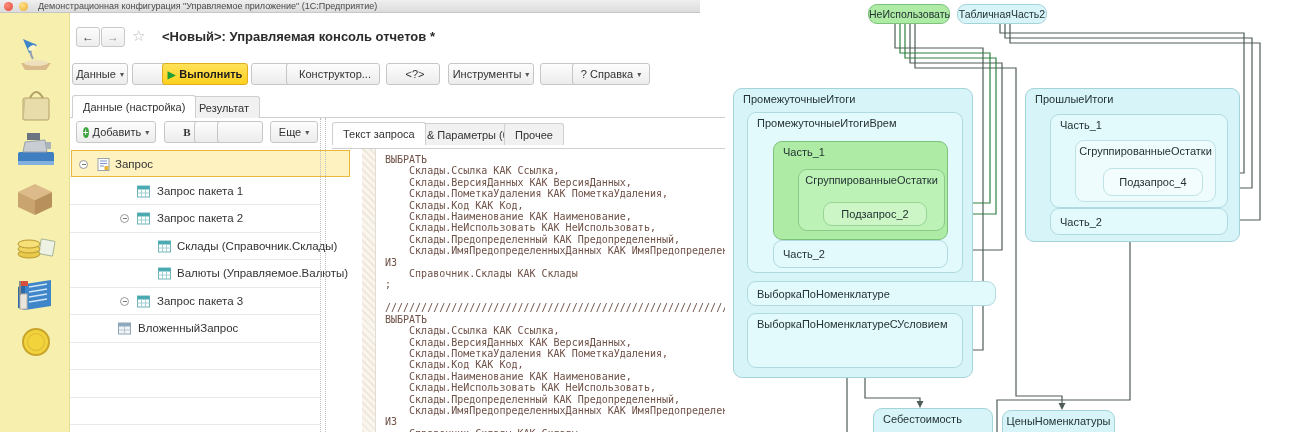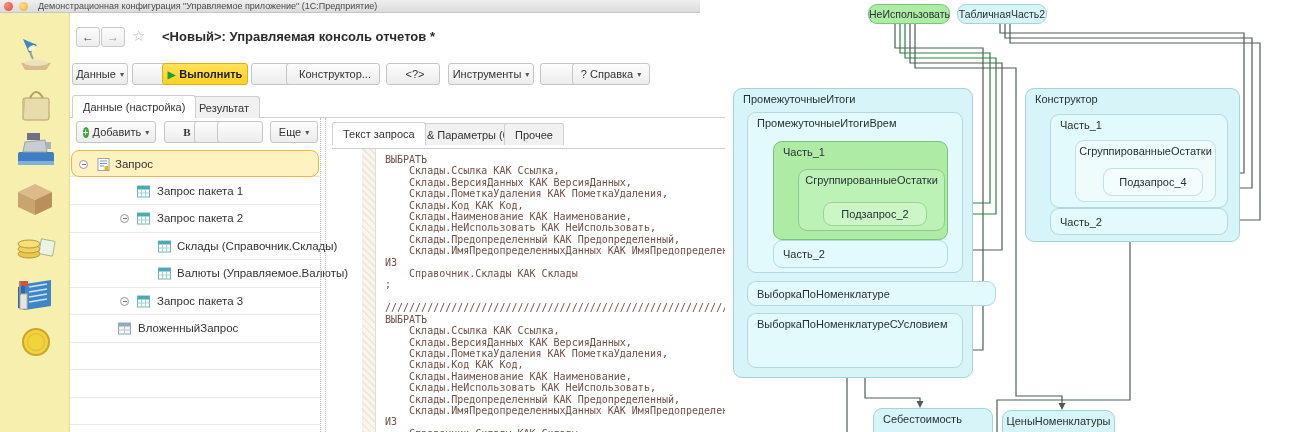--- a/index.html
+++ b/index.html
@@ -39,21 +39,21 @@
   .tab { position:absolute; top:1px; height:22px; border:1px solid #cfcfcf; border-bottom:none;
     border-radius:3px 3px 0 0; background:#f1f1f1; font-size:11px; color:#333;
     display:flex; align-items:center; padding:0 10px; white-space:nowrap; }
   .tab.active { background:#fff; top:0; height:23px; z-index:2; }
 
   
   .treebar .btn { top:108px; }
   .tree-rows { position:absolute; left:0; top:137px; width:250px; bottom:0;
     background:repeating-linear-gradient(to bottom, transparent 0 26.5px, #e9e9e9 26.5px 27.5px); }
   .trow { position:absolute; left:0; width:250px; height:27px; }
-  .trow.sel { left:1px; width:248px; background:#fdf2c0; border:1px solid #e9b93d; border-radius:8px; }
+  .trow.sel { left:1px; width:279px; background:#fdf2c0; border:1px solid #e9b93d; border-radius:0; }
   .exp { position:absolute; top:9px; width:9px; height:9px; border:1px solid #9a9a9a; border-radius:50%; background:#fff; }
   .exp::after { content:""; position:absolute; left:1.5px; right:1.5px; top:3px; height:1px; background:#777; }
   .tic { position:absolute; top:7px; width:13px; height:13px; }
   .tlabel { position:absolute; top:7px; font-size:11.5px; color:#333; white-space:nowrap; }
 
   .splitter { position:absolute; left:250px; top:105px; width:6px; bottom:0;
     border-left:1px dotted #bdbdbd; border-right:1px dotted #bdbdbd; }
 
   
   .qtabs .tab { font-size:11px; }
@@ -428,21 +428,21 @@
       <span class="dlbl m">Часть_2</span>
     </div>
     <div class="dbox cy2" style="left:22px; top:281px; width:249px; height:25px">
       <span class="dlbl m">ВыборкаПоНоменклатуре</span>
     </div>
     <div class="dbox cy2" style="left:22px; top:313px; width:216px; height:55px">
       <span class="dlbl">ВыборкаПоНоменклатуреСУсловием</span>
     </div>
 
     <div class="dbox cy1" style="left:300px; top:88px; width:215px; height:154px">
-      <span class="dlbl">Конструктор</span>
+      <span class="dlbl">ПрошлыеИтоги</span>
     </div>
     <div class="dbox cy2" style="left:325px; top:114px; width:178px; height:94px">
       <span class="dlbl">Часть_1</span>
     </div>
     <div class="dbox cy3" style="left:350px; top:140px; width:141px; height:62px">
       <span class="dlbl c">СгруппированныеОстатки</span>
     </div>
     <div class="dbox cy3" style="left:378px; top:168px; width:100px; height:28px; background:#f4fdfe">
       <span class="dlbl c m">Подзапрос_4</span>
     </div>

